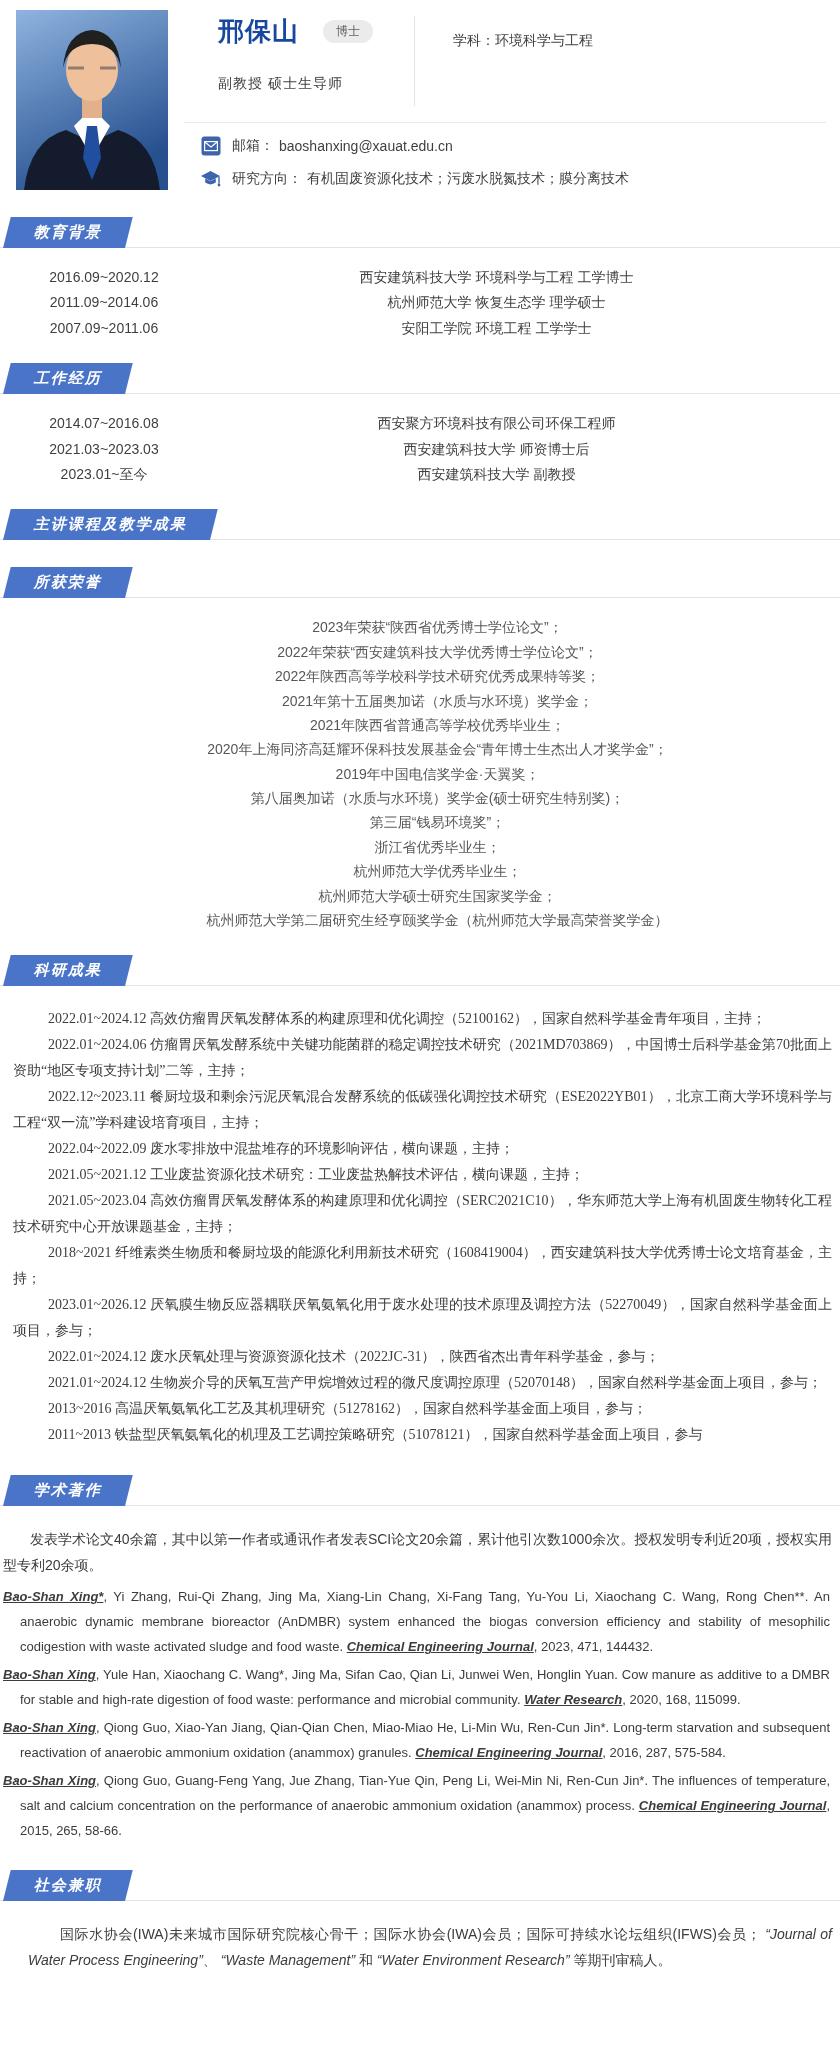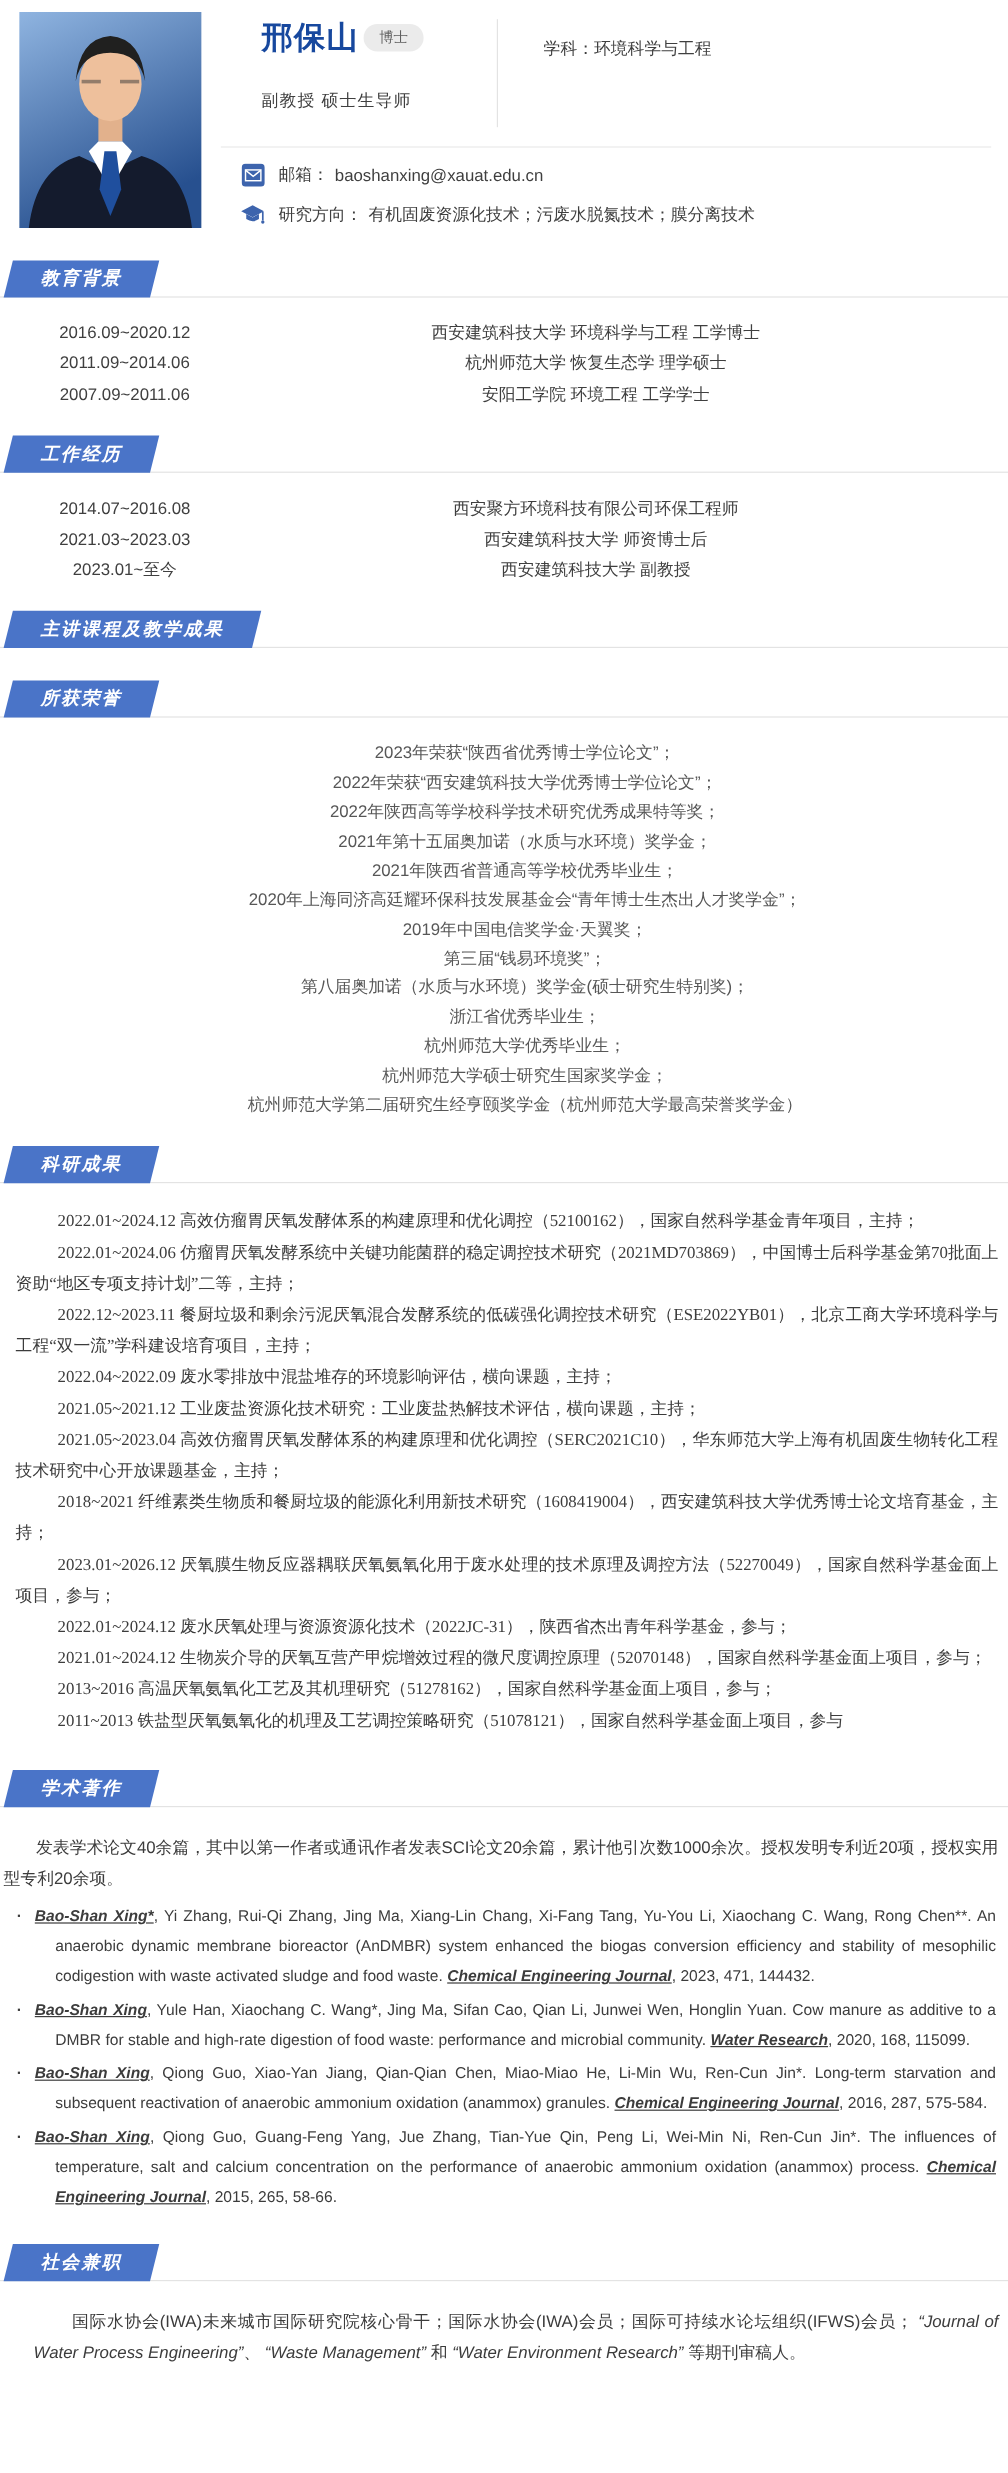--- a/index.html
+++ b/index.html
@@ -6,21 +6,21 @@
   body{width:840px;font-family:"Liberation Sans","DejaVu Sans",sans-serif;color:#3f3f3f;}
   .page{width:840px;min-height:2061px;overflow:hidden;background:#fff;}
 
   
   .profile{display:flex;padding:10px 8px 0 16px;}
   .photo{width:152px;height:180px;flex:none;}
   .photo svg{display:block;width:152px;height:180px;}
   .profile-main{flex:1;margin-left:14px;min-width:0;}
   .row1{display:flex;align-items:stretch;padding-left:36px;min-height:100px;}
   .left-col{width:196px;flex:none;}
-  .name-line{display:flex;align-items:center;gap:4px;margin-top:4px;}
+  .name-line{display:flex;align-items:center;gap:24px;margin-top:4px;}
   .person-name{margin:0;font-size:26px;font-weight:bold;color:#17489e;letter-spacing:1px;}
   .degree-badge{background:#ebebeb;border-radius:12px;padding:3px 13px;font-size:12px;color:#5f5f5f;white-space:nowrap;}
   .titles{margin-top:26px;font-size:14px;color:#3f3f3f;letter-spacing:1px;}
   .vdivider{width:1px;background:#e3e3e3;margin:6px 0 4px 0;}
   .discipline{padding-left:38px;margin-top:22px;font-size:14px;color:#3f3f3f;}
   .hdivider{height:1px;background:#e9e9e9;margin:12px 6px 4px 2px;}
   .contact-row{display:flex;align-items:center;gap:11px;padding-left:18px;margin-top:13px;font-size:14px;color:#3f3f3f;}
   .cicon{width:21px;height:20px;flex:none;display:flex;align-items:center;justify-content:center;}
 
   
@@ -33,21 +33,21 @@
   .t-period{width:118px;flex:none;}
   .t-detail{flex:1;}
   .h-row{margin-bottom:9px;color:#575757;}
   .courses-line{color:#3f3f3f;}
 
   .res-body{padding:20px 8px 0 13px;font-family:Liberation Serif, serif;}
   .res{margin:0;line-height:26px;text-indent:35px;text-align:justify;color:#3c3c3c;font-size:14px;}
 
   .pubs-intro{margin:0;padding:20px 8px 0 3px;text-indent:27px;line-height:26px;text-align:justify;color:#3c3c3c;font-size:14px;}
   ul.pubs{list-style:none;margin:6px 0 0 0;padding:0 10px 0 0;}
-  li.pub{position:relative;padding-left:46px;text-indent:-17px;line-height:25px;margin-top:3px;text-align:justify;color:#3c3c3c;font-size:13px;}
+  li.pub{position:relative;padding-left:20px;text-indent:-17px;line-height:25px;margin-top:3px;text-align:justify;color:#3c3c3c;font-size:13px;}
   li.pub::before{content:"\00B7";position:absolute;left:14px;top:0;font-weight:bold;color:#3c3c3c;text-indent:0;}
   .seg-bui{font-weight:bold;font-style:italic;text-decoration:underline;}
   .seg-i{font-style:italic;}
 
   .social-text{margin:0;padding:20px 8px 18px 28px;text-indent:32px;line-height:26px;text-align:justify;color:#3c3c3c;font-size:14px;}
 </style>
 </head>
 <body>
 
 <div class="page">
@@ -176,22 +176,22 @@
         </div>
     </div>
     <div class="sec-body">
         <div class="h-row">2023年荣获“陕西省优秀博士学位论文”；</div>
         <div class="h-row">2022年荣获“西安建筑科技大学优秀博士学位论文”；</div>
         <div class="h-row">2022年陕西高等学校科学技术研究优秀成果特等奖；</div>
         <div class="h-row">2021年第十五届奥加诺（水质与水环境）奖学金；</div>
         <div class="h-row">2021年陕西省普通高等学校优秀毕业生；</div>
         <div class="h-row">2020年上海同济高廷耀环保科技发展基金会“青年博士生杰出人才奖学金”；</div>
         <div class="h-row">2019年中国电信奖学金·天翼奖；</div>
+        <div class="h-row">第八届奥加诺（水质与水环境）奖学金(硕士研究生特别奖)；</div>
         <div class="h-row">第三届“钱易环境奖”；</div>
-        <div class="h-row">第八届奥加诺（水质与水环境）奖学金(硕士研究生特别奖)；</div>
         <div class="h-row">浙江省优秀毕业生；</div>
         <div class="h-row">杭州师范大学优秀毕业生；</div>
         <div class="h-row">杭州师范大学硕士研究生国家奖学金；</div>
         <div class="h-row">杭州师范大学第二届研究生经亨颐奖学金（杭州师范大学最高荣誉奖学金）</div>
       </div>
   </section>
 
   <section class="section">
     <div class="sec-head">
       <div class="ribbon">

